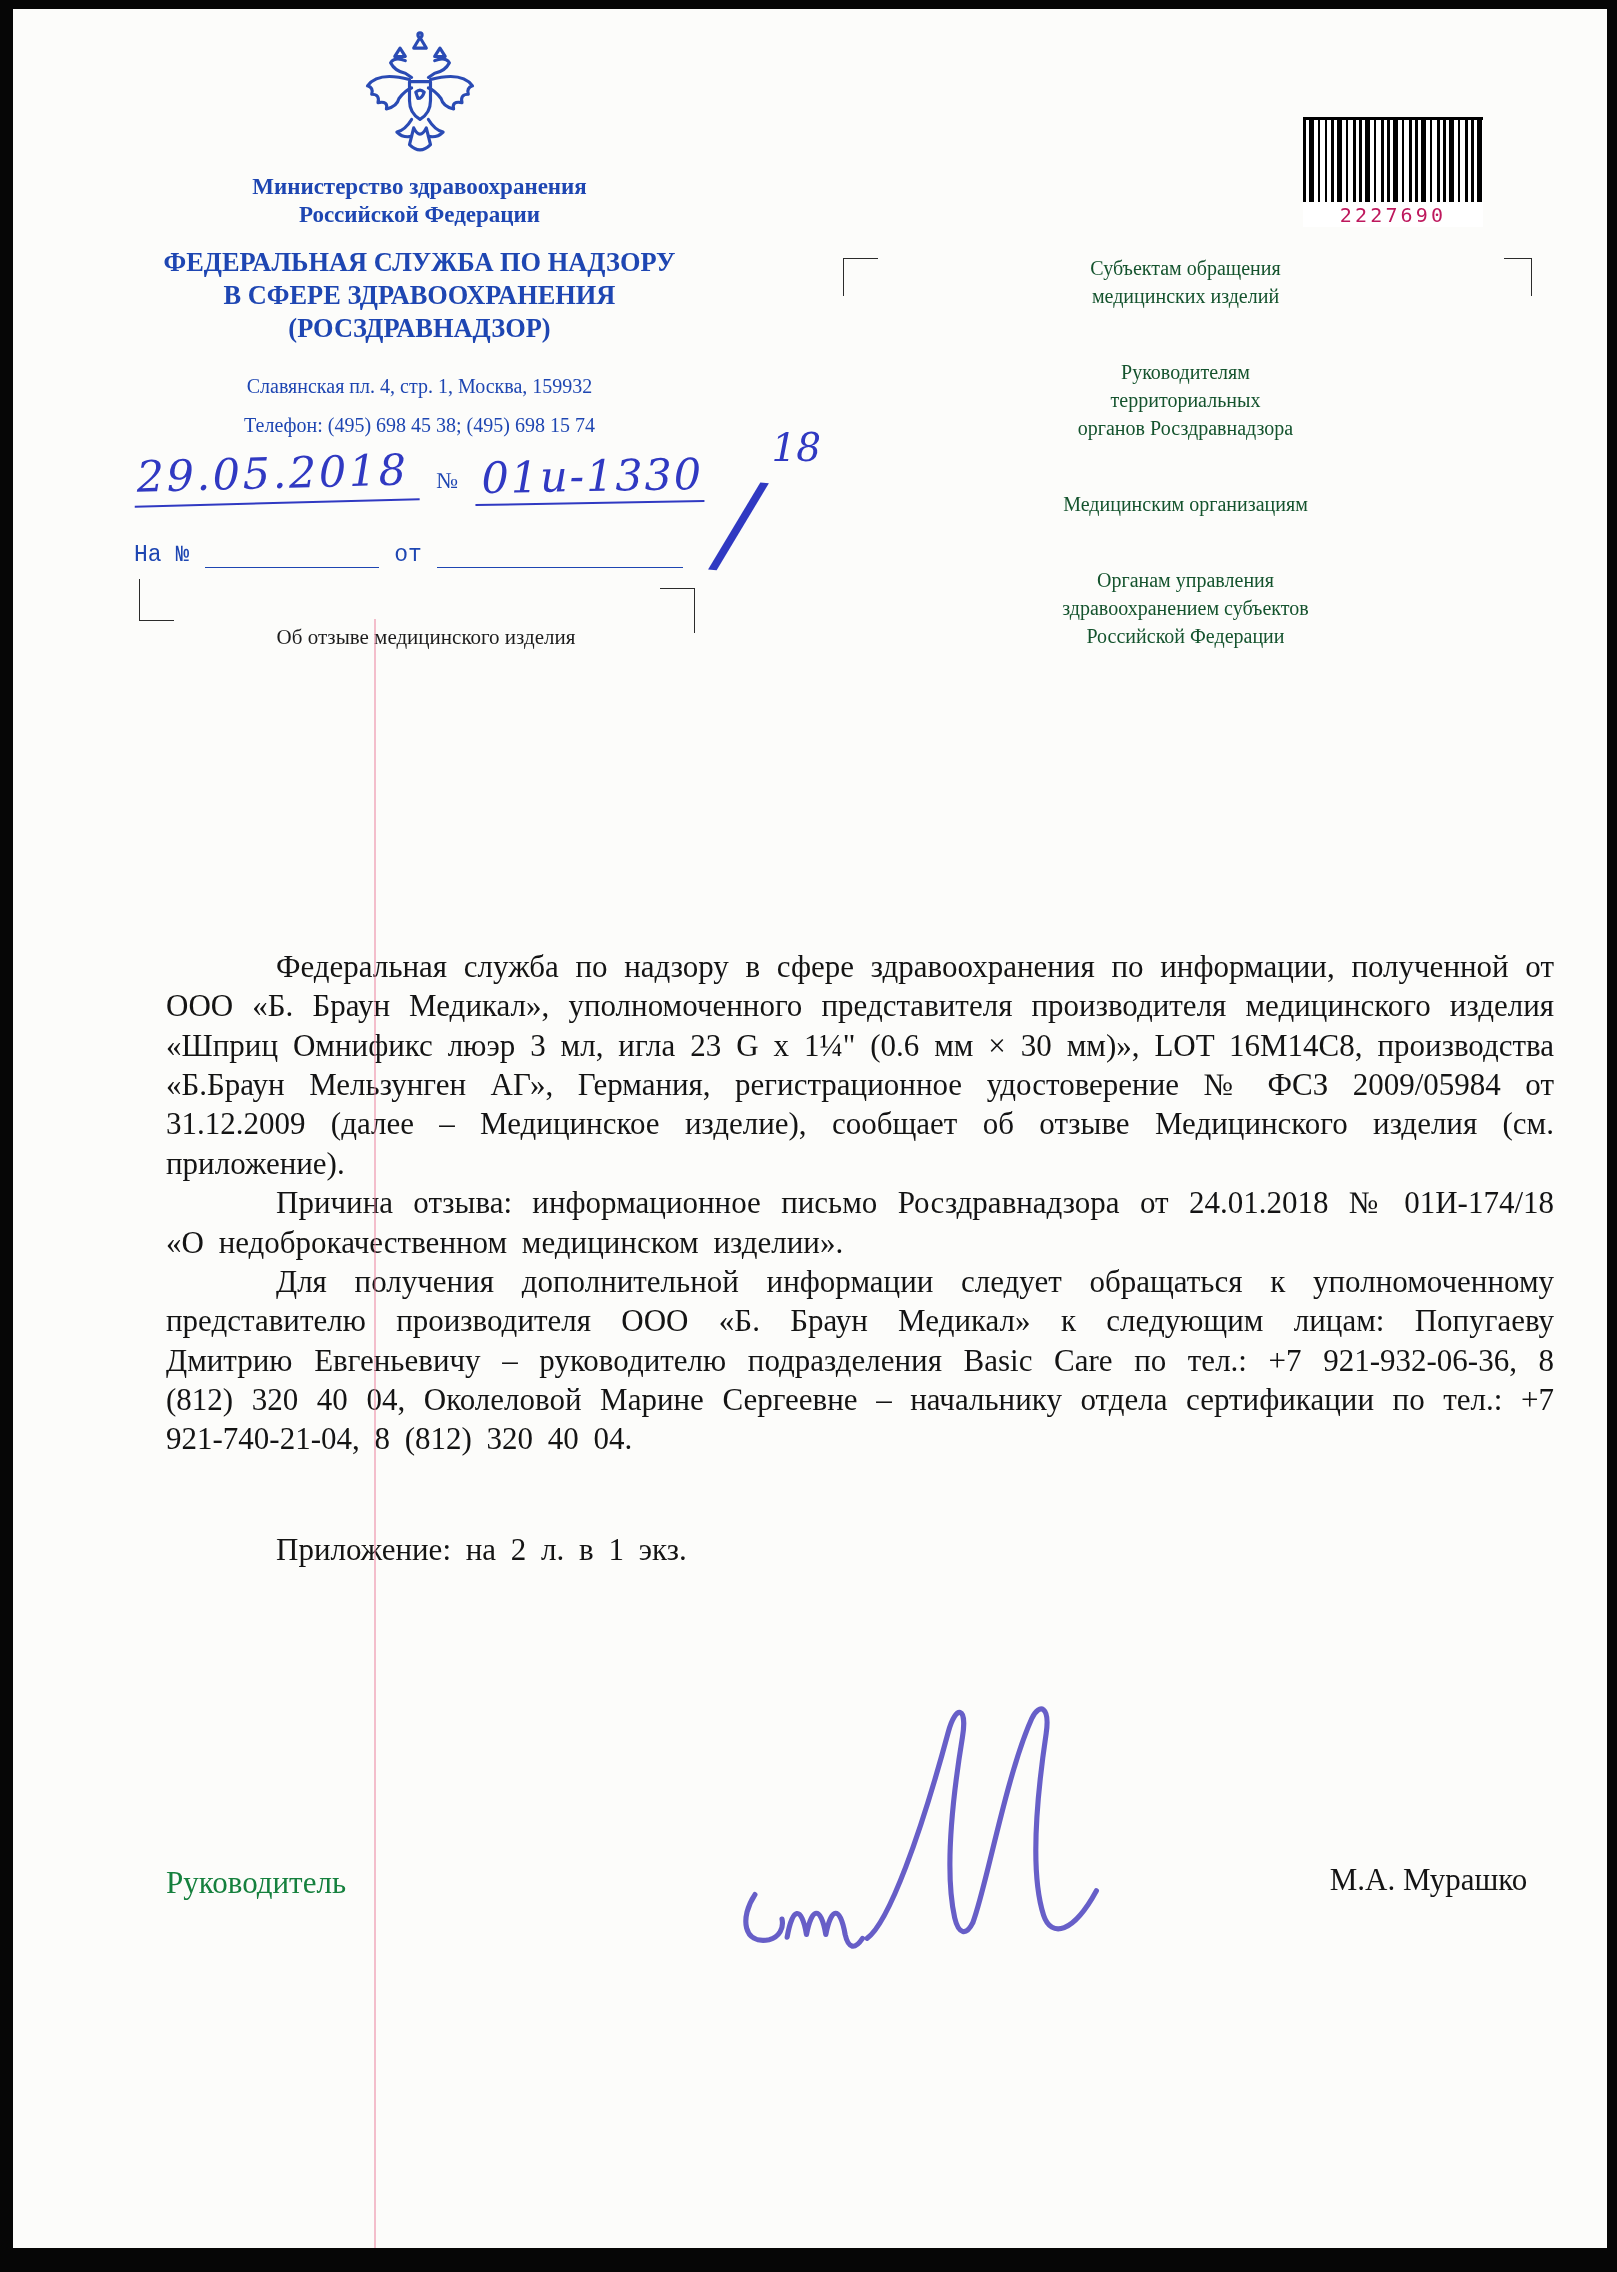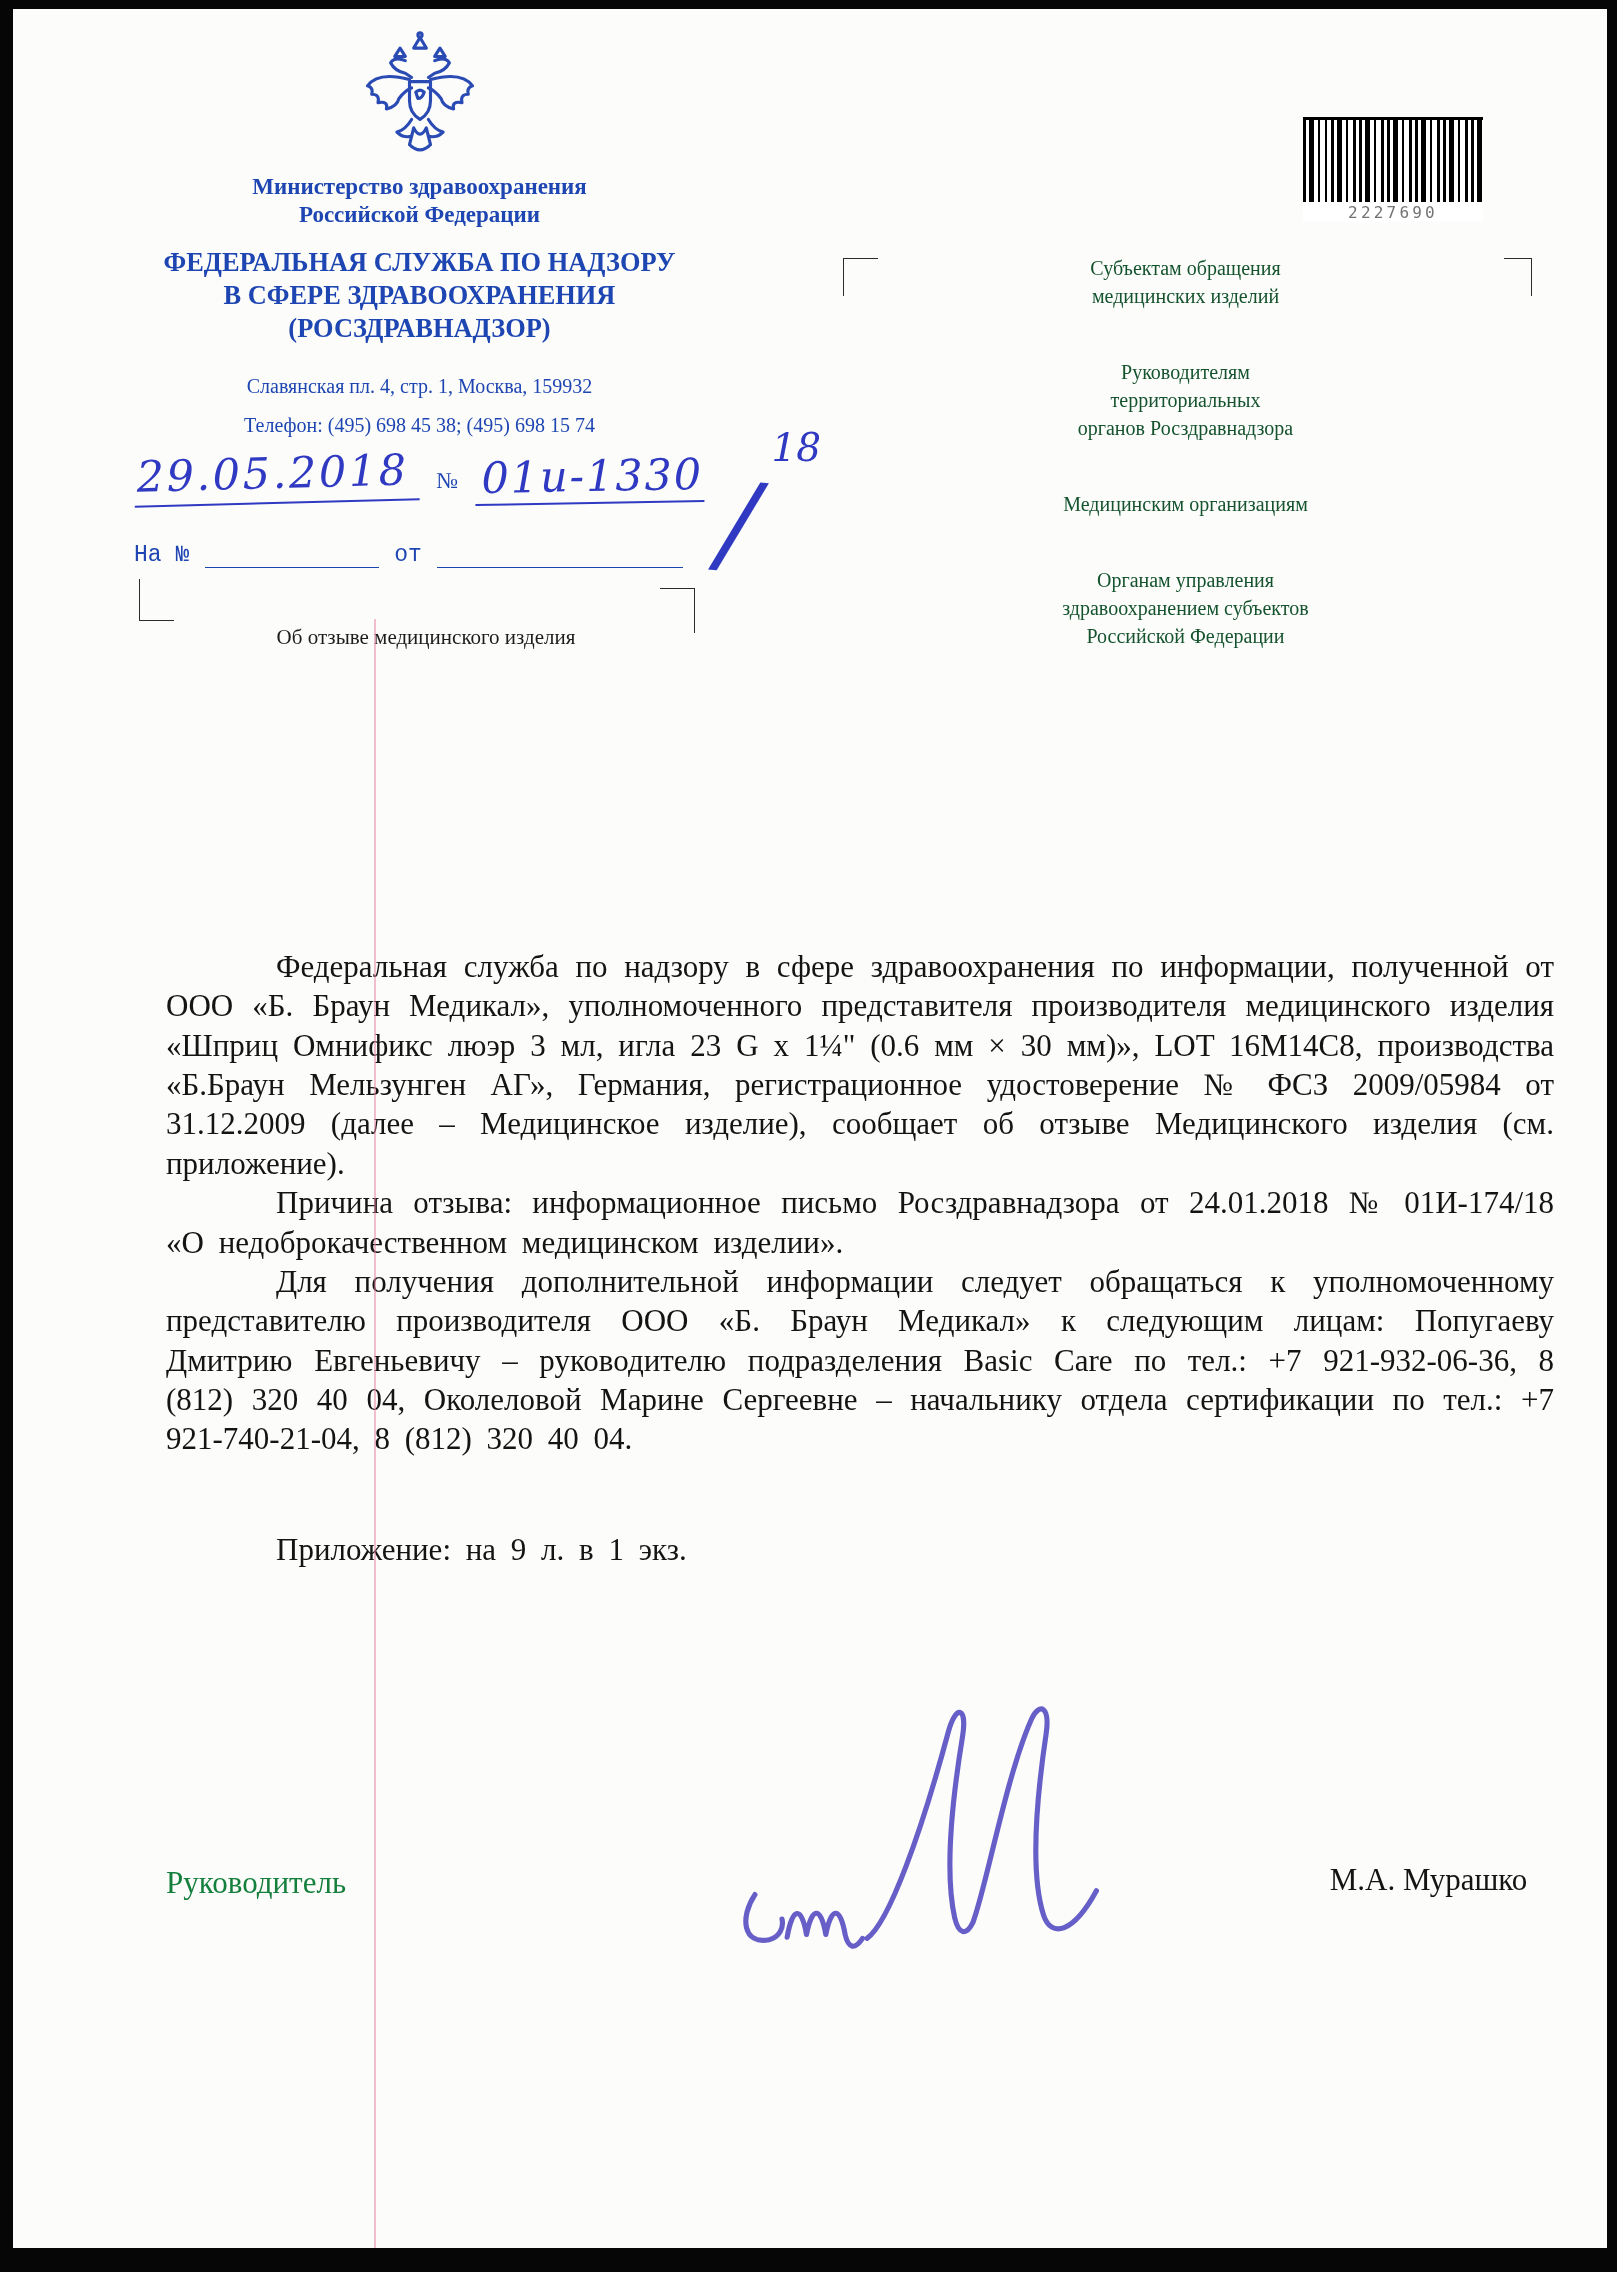--- a/index.html
+++ b/index.html
@@ -48,21 +48,21 @@
 
   
   .barcode{position:absolute;left:1290px;top:108px;width:180px;background:#fff;}
   .bars{
     height:82px;
     background:repeating-linear-gradient(90deg,
       #000 0 3.2px,#fff 3.2px 5.8px,#000 5.8px 11px,#fff 11px 15px,
       #000 15px 17px,#fff 17px 22px,#000 22px 24.5px,#fff 24.5px 28px);
     border-top:3.9px solid #000;
   }
-  .bc-num{font-family:"DejaVu Sans Mono","Liberation Mono",monospace;font-size:16px;text-align:center;letter-spacing:3.2px;padding-top:1.3px;color:#737373;}
+  .bc-num{font-family:"DejaVu Sans Mono","Liberation Mono",monospace;font-size:20px;text-align:center;letter-spacing:3.2px;padding-top:1.3px;color:#be185d;}
 
   
   .addressees{position:absolute;left:818px;top:245px;width:709px;text-align:center;font-size:20px;color:#14532d;}
   .addressees p{margin:0 0 48px 0;line-height:1.4;white-space:pre-line;}
 
   
   .body-text{
     position:absolute;left:153px;top:938px;width:1388px;
     font-size:31px;line-height:1.27;color:#141414;
     text-align:justify;word-spacing:7px;
@@ -146,21 +146,21 @@
     <p>Медицинским организациям</p>
     <p>Органам управления
 здравоохранением субъектов
 Российской Федерации</p>
   </div>
 
   <div class="body-text">
     <p>Федеральная служба по надзору в сфере здравоохранения по информации, полученной от ООО «Б. Браун Медикал», уполномоченного представителя производителя медицинского изделия «Шприц Омнификс люэр 3 мл, игла 23 G х 1¼" (0.6 мм × 30 мм)», LOT 16M14C8, производства «Б.Браун Мельзунген АГ», Германия, регистрационное удостоверение № ФСЗ 2009/05984 от 31.12.2009 (далее – Медицинское изделие), сообщает об отзыве Медицинского изделия (см. приложение).</p>
     <p>Причина отзыва: информационное письмо Росздравнадзора от 24.01.2018 № 01И-174/18 «О недоброкачественном медицинском изделии».</p>
     <p>Для получения дополнительной информации следует обращаться к уполномоченному представителю производителя ООО «Б. Браун Медикал» к следующим лицам: Попугаеву Дмитрию Евгеньевичу – руководителю подразделения Basic Care по тел.: +7 921-932-06-36, 8 (812) 320 40 04, Околеловой Марине Сергеевне – начальнику отдела сертификации по тел.: +7 921-740-21-04, 8 (812) 320 40 04.</p>
-    <p class="attachment">Приложение: на 9 л. в 1 экз.</p>
+    <p class="attachment">Приложение: на 2 л. в 1 экз.</p>
   </div>
 
   <div class="who">Руководитель</div>
   <div class="name">М.А. Мурашко</div>
 
   <svg class="signature" width="451" height="303" viewBox="0 0 700 470">
     <g fill="none" stroke="#574ec2" stroke-width="8" stroke-linecap="round" stroke-linejoin="round" opacity="0.9">
       <path d="M62 336 C38 372 44 414 84 406 C100 402 107 388 104 374"></path>
       <path d="M112 402 C120 356 134 352 142 398 C150 356 164 352 172 398 C180 356 194 352 202 398 C207 420 217 422 229 404"></path>
       <path d="M236 404 C270 380 320 240 362 84 C374 40 392 44 384 92 C368 190 356 300 372 372 C378 398 390 400 400 380 C420 330 452 150 492 62 C504 38 520 44 514 86 C500 180 488 300 510 368 C522 404 556 396 592 330"></path>

